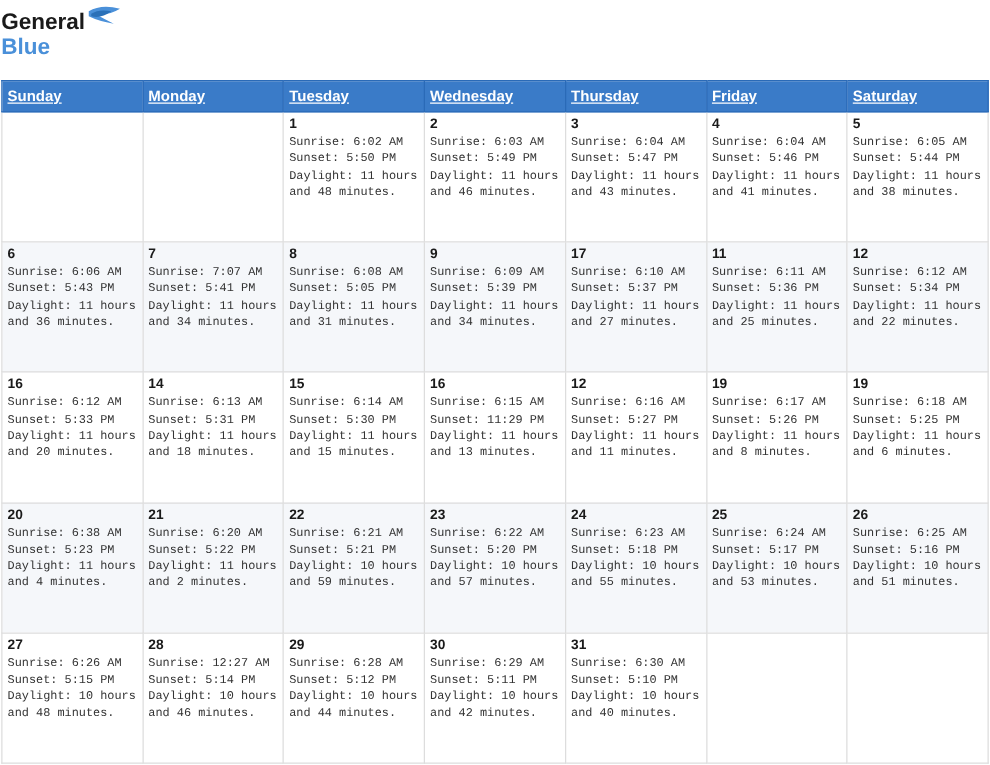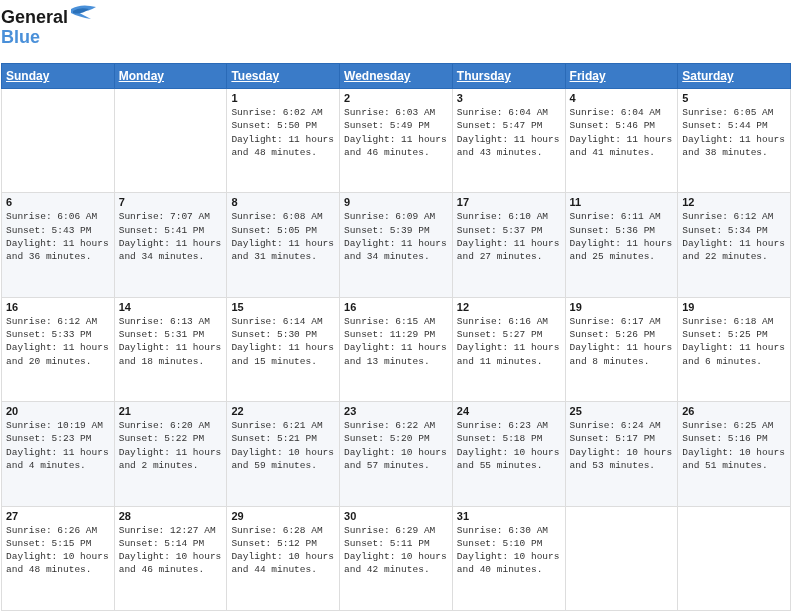--- a/index.html
+++ b/index.html
@@ -202,21 +202,21 @@
             <div class="day-info"><span>Sunrise: 6:17 AM</span><br><span>Sunset: 5:26 PM</span><br><span>Daylight: 11 hours and 8 minutes.</span></div>
           </td>
           <td>
             <span class="day-number">19</span>
             <div class="day-info"><span>Sunrise: 6:18 AM</span><br><span>Sunset: 5:25 PM</span><br><span>Daylight: 11 hours and 6 minutes.</span></div>
           </td>
         </tr>
         <tr>
           <td>
             <span class="day-number">20</span>
-            <div class="day-info"><span>Sunrise: 10:19 AM</span><br><span>Sunset: 5:23 PM</span><br><span>Daylight: 11 hours and 4 minutes.</span></div>
+            <div class="day-info"><span>Sunrise: 6:38 AM</span><br><span>Sunset: 5:23 PM</span><br><span>Daylight: 11 hours and 4 minutes.</span></div>
           </td>
           <td>
             <span class="day-number">21</span>
             <div class="day-info"><span>Sunrise: 6:20 AM</span><br><span>Sunset: 5:22 PM</span><br><span>Daylight: 11 hours and 2 minutes.</span></div>
           </td>
           <td>
             <span class="day-number">22</span>
             <div class="day-info"><span>Sunrise: 6:21 AM</span><br><span>Sunset: 5:21 PM</span><br><span>Daylight: 10 hours and 59 minutes.</span></div>
           </td>
           <td>

